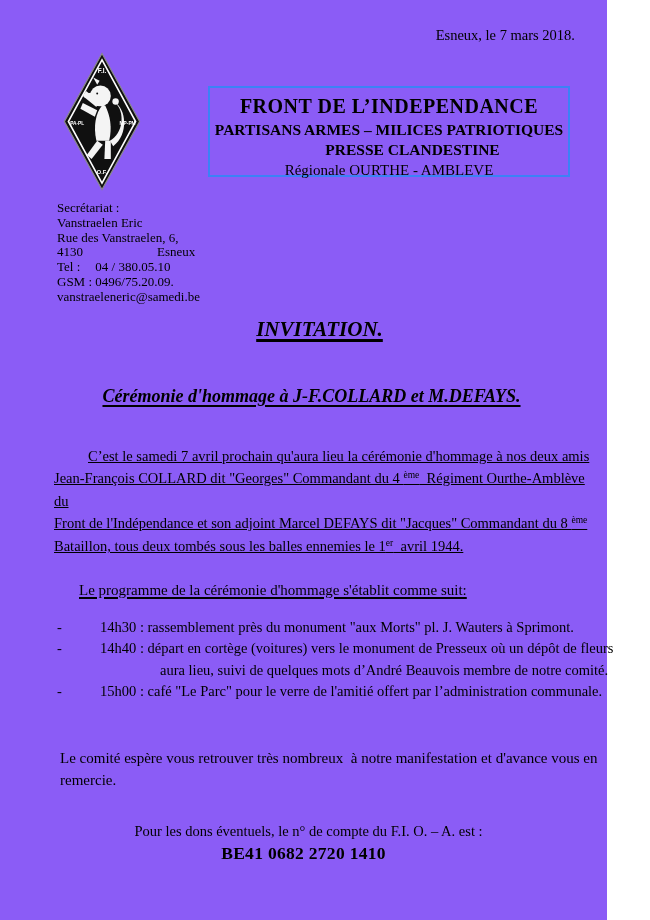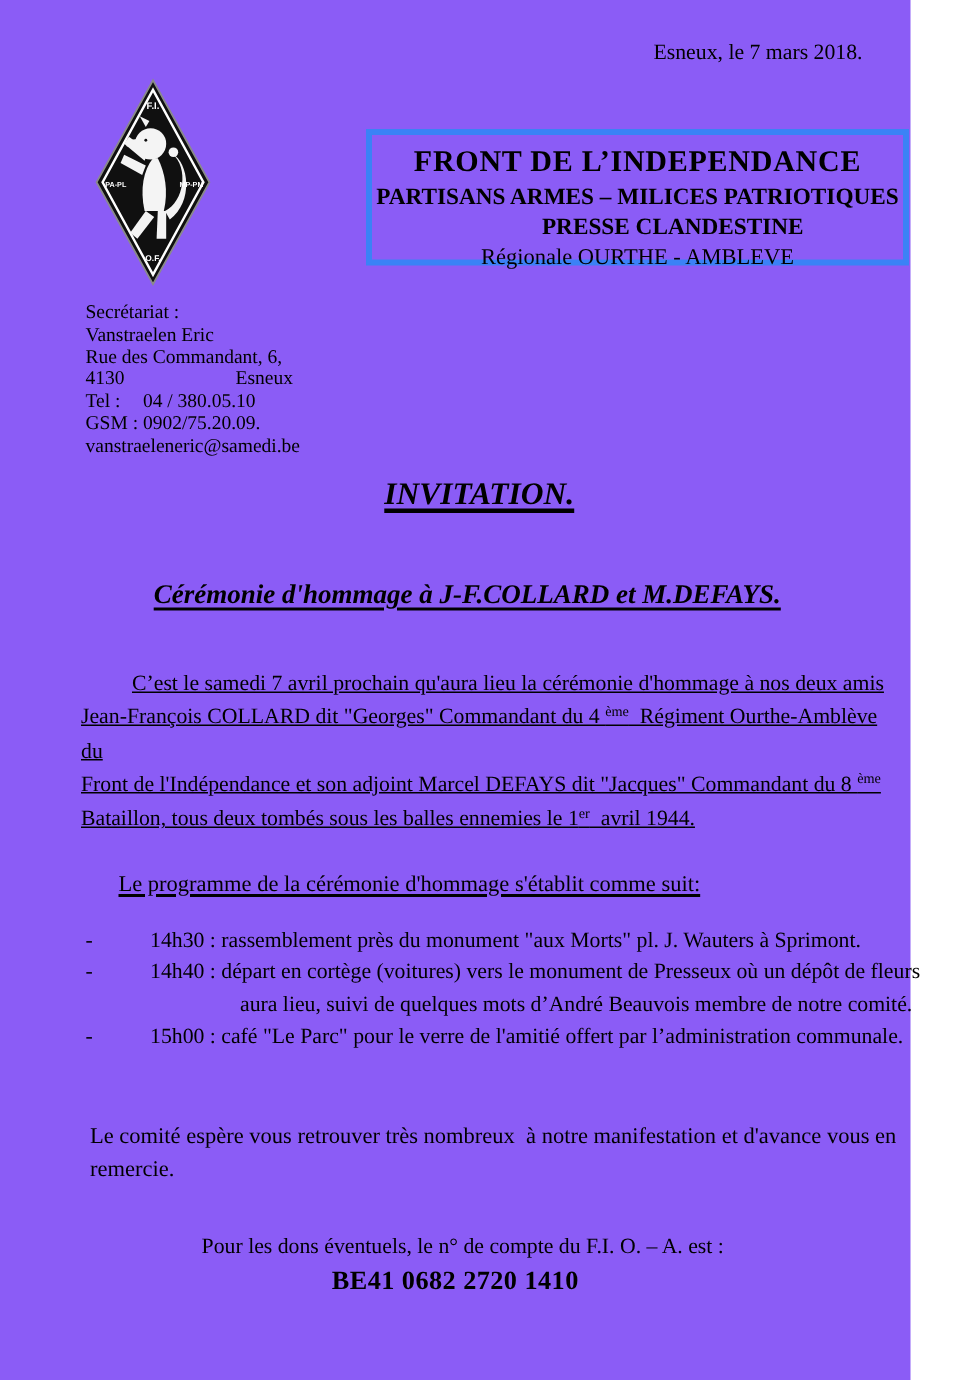--- a/index.html
+++ b/index.html
@@ -9,21 +9,21 @@
   }
   .page{position:relative;width:607px;height:920px;background:#8b5cf6;}
 
   .date{position:absolute;top:27px;right:32px;font-size:14.5px;}
 
   .logo{position:absolute;left:62px;top:51px;width:80px;height:141px;}
   .logo svg{display:block;width:100%;height:100%;}
 
   .header-box{
     position:absolute;left:208px;top:86px;width:362px;height:91px;
-    border:4px solid #3b82f6;box-sizing:border-box;text-align:center;margin-left:36px;
+    border:2px solid #3b82f6;box-sizing:border-box;text-align:center;
   }
   .hb1{font-size:20px;font-weight:bold;line-height:26px;letter-spacing:.5px;margin-top:5px;}
   .hb2{font-size:15.5px;font-weight:bold;line-height:21px;}
   .hb3{font-size:15.5px;font-weight:bold;line-height:20px;padding-left:47px;}
   .hb4{font-size:15px;line-height:20px;}
 
   .secretariat{position:absolute;left:57px;top:201px;font-size:13px;line-height:14.8px;white-space:nowrap;}
   .tab-zip{display:inline-block;width:74px;}
   .tab-tel{display:inline-block;width:15px;}
 
@@ -90,24 +90,24 @@
   <div class="header-box">
     <div class="hb1">FRONT DE L’INDEPENDANCE</div>
     <div class="hb2">PARTISANS ARMES – MILICES PATRIOTIQUES</div>
     <div class="hb3">PRESSE CLANDESTINE</div>
     <div class="hb4">Régionale OURTHE - AMBLEVE</div>
   </div>
 
   <div class="secretariat">
     <div>Secrétariat :</div>
     <div>Vanstraelen Eric</div>
-    <div>Rue des Commandant, 6,</div>
+    <div>Rue des Vanstraelen, 6,</div>
     <div><span>4130</span><span class="tab-zip"></span><span>Esneux</span></div>
     <div><span>Tel :</span><span class="tab-tel"></span><span>04 / 380.05.10</span></div>
-    <div>GSM : 0902/75.20.09.</div>
+    <div>GSM : 0496/75.20.09.</div>
     <div>vanstraeleneric@samedi.be</div>
   </div>
 
   <div class="center-line invitation">INVITATION.</div>
 
   <div class="center-line ceremony">Cérémonie d'hommage à J-F.COLLARD et M.DEFAYS.</div>
 
   <div class="body-block">
     <div class="bl indent">C’est le samedi 7 avril prochain qu'aura lieu la cérémonie d'hommage à nos deux amis</div>
     <div class="bl"><span>Jean-François COLLARD dit "Georges" Commandant du 4 </span><span class="sup">ème</span><span>&nbsp; Régiment Ourthe-Amblève</span></div>

